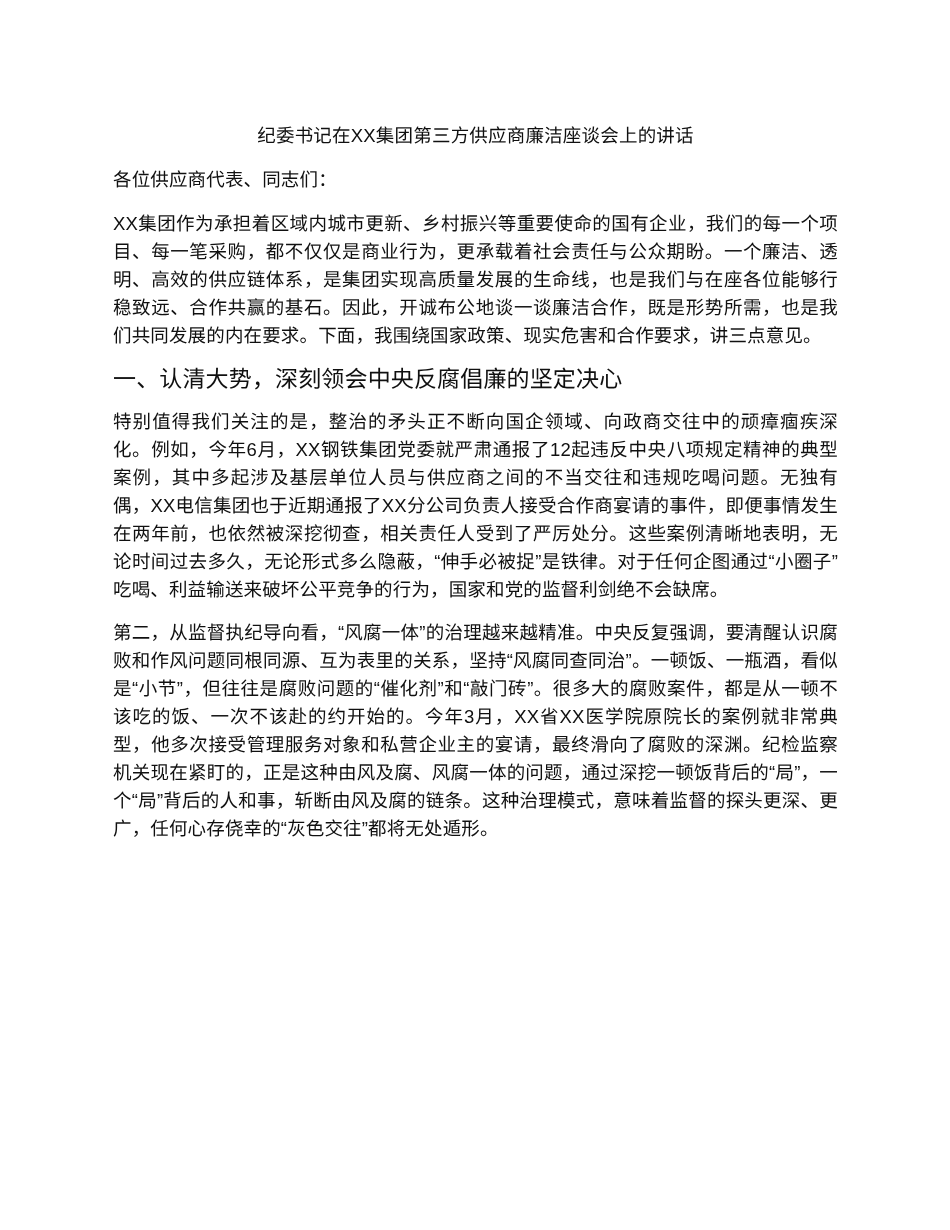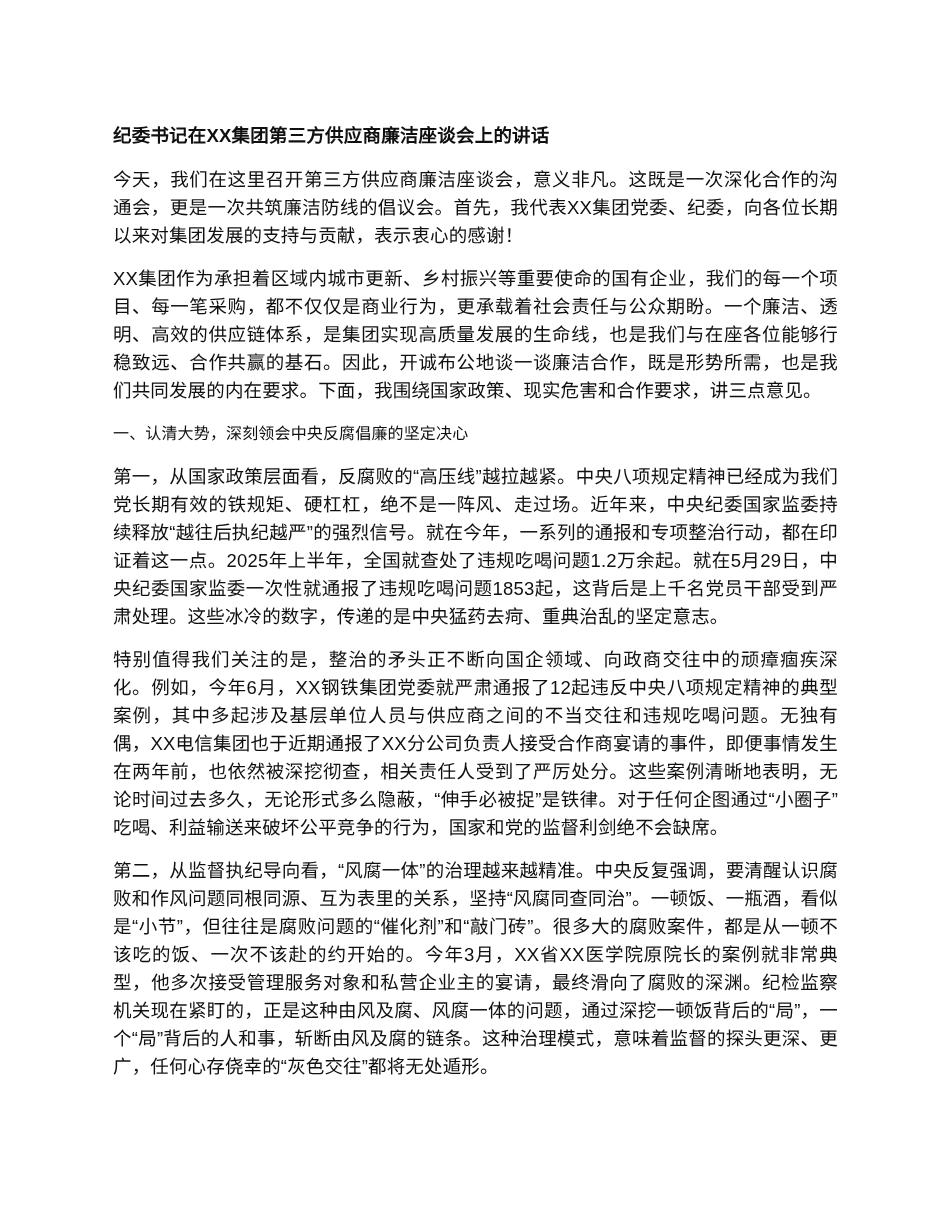--- a/index.html
+++ b/index.html
@@ -18,66 +18,65 @@
   }
   .page {
     box-sizing: border-box;
     width: 950px;
     height: 1230px;
     padding: 122px 112px 0 113px;
     background: #ffffff;
   }
   .doc-title {
     font-size: 18.5px;
-    font-weight: bold;
+    font-weight: normal;
     line-height: 28px;
     margin: 0 0 16px 0;
     letter-spacing: 0.2px;
-    text-align: left;
+    text-align: center;
   }
   .para {
     font-size: 18.5px;
     font-weight: normal;
     line-height: 28px;
     margin: 0 0 15px 0;
     text-align: justify;
     text-justify: inter-ideograph;
     letter-spacing: 0.15px;
     word-break: break-all;
   }
   .para:last-child {
     margin-bottom: 0;
   }
   .salutation {
     margin-bottom: 16px;
   }
   .section-heading {
-    font-size: 16px;
+    font-size: 23px;
     font-weight: normal;
     line-height: 28px;
     margin: 8px 0 15px 0;
     text-align: left;
     letter-spacing: 0.15px;
   }
   .para-block {
     text-align: justify;
     text-justify: inter-ideograph;
   }
 </style>
 </head>
 <body>
 
 <div class="page">
 
   <h1 class="doc-title">纪委书记在XX集团第三方供应商廉洁座谈会上的讲话</h1>
 
+  <p class="para salutation">各位供应商代表、同志们：</p>
 
 
   <div id="body-container">
-      <p class="para para-block">今天，我们在这里召开第三方供应商廉洁座谈会，意义非凡。这既是一次深化合作的沟通会，更是一次共筑廉洁防线的倡议会。首先，我代表XX集团党委、纪委，向各位长期以来对集团发展的支持与贡献，表示衷心的感谢！</p>
       <p class="para para-block">XX集团作为承担着区域内城市更新、乡村振兴等重要使命的国有企业，我们的每一个项目、每一笔采购，都不仅仅是商业行为，更承载着社会责任与公众期盼。一个廉洁、透明、高效的供应链体系，是集团实现高质量发展的生命线，也是我们与在座各位能够行稳致远、合作共赢的基石。因此，开诚布公地谈一谈廉洁合作，既是形势所需，也是我们共同发展的内在要求。下面，我围绕国家政策、现实危害和合作要求，讲三点意见。</p>
       <p class="section-heading">一、认清大势，深刻领会中央反腐倡廉的坚定决心</p>
-      <p class="para para-block">第一，从国家政策层面看，反腐败的“高压线”越拉越紧。中央八项规定精神已经成为我们党长期有效的铁规矩、硬杠杠，绝不是一阵风、走过场。近年来，中央纪委国家监委持续释放“越往后执纪越严”的强烈信号。就在今年，一系列的通报和专项整治行动，都在印证着这一点。2025年上半年，全国就查处了违规吃喝问题1.2万余起。就在5月29日，中央纪委国家监委一次性就通报了违规吃喝问题1853起，这背后是上千名党员干部受到严肃处理。这些冰冷的数字，传递的是中央猛药去疴、重典治乱的坚定意志。</p>
       <p class="para para-block">特别值得我们关注的是，整治的矛头正不断向国企领域、向政商交往中的顽瘴痼疾深化。例如，今年6月，XX钢铁集团党委就严肃通报了12起违反中央八项规定精神的典型案例，其中多起涉及基层单位人员与供应商之间的不当交往和违规吃喝问题。无独有偶，XX电信集团也于近期通报了XX分公司负责人接受合作商宴请的事件，即便事情发生在两年前，也依然被深挖彻查，相关责任人受到了严厉处分。这些案例清晰地表明，无论时间过去多久，无论形式多么隐蔽，“伸手必被捉”是铁律。对于任何企图通过“小圈子”吃喝、利益输送来破坏公平竞争的行为，国家和党的监督利剑绝不会缺席。</p>
       <p class="para para-block">第二，从监督执纪导向看，“风腐一体”的治理越来越精准。中央反复强调，要清醒认识腐败和作风问题同根同源、互为表里的关系，坚持“风腐同查同治”。一顿饭、一瓶酒，看似是“小节”，但往往是腐败问题的“催化剂”和“敲门砖”。很多大的腐败案件，都是从一顿不该吃的饭、一次不该赴的约开始的。今年3月，XX省XX医学院原院长的案例就非常典型，他多次接受管理服务对象和私营企业主的宴请，最终滑向了腐败的深渊。纪检监察机关现在紧盯的，正是这种由风及腐、风腐一体的问题，通过深挖一顿饭背后的“局”，一个“局”背后的人和事，斩断由风及腐的链条。这种治理模式，意味着监督的探头更深、更广，任何心存侥幸的“灰色交往”都将无处遁形。</p>
     </div>
 
 </div>
 
 </body></html>

